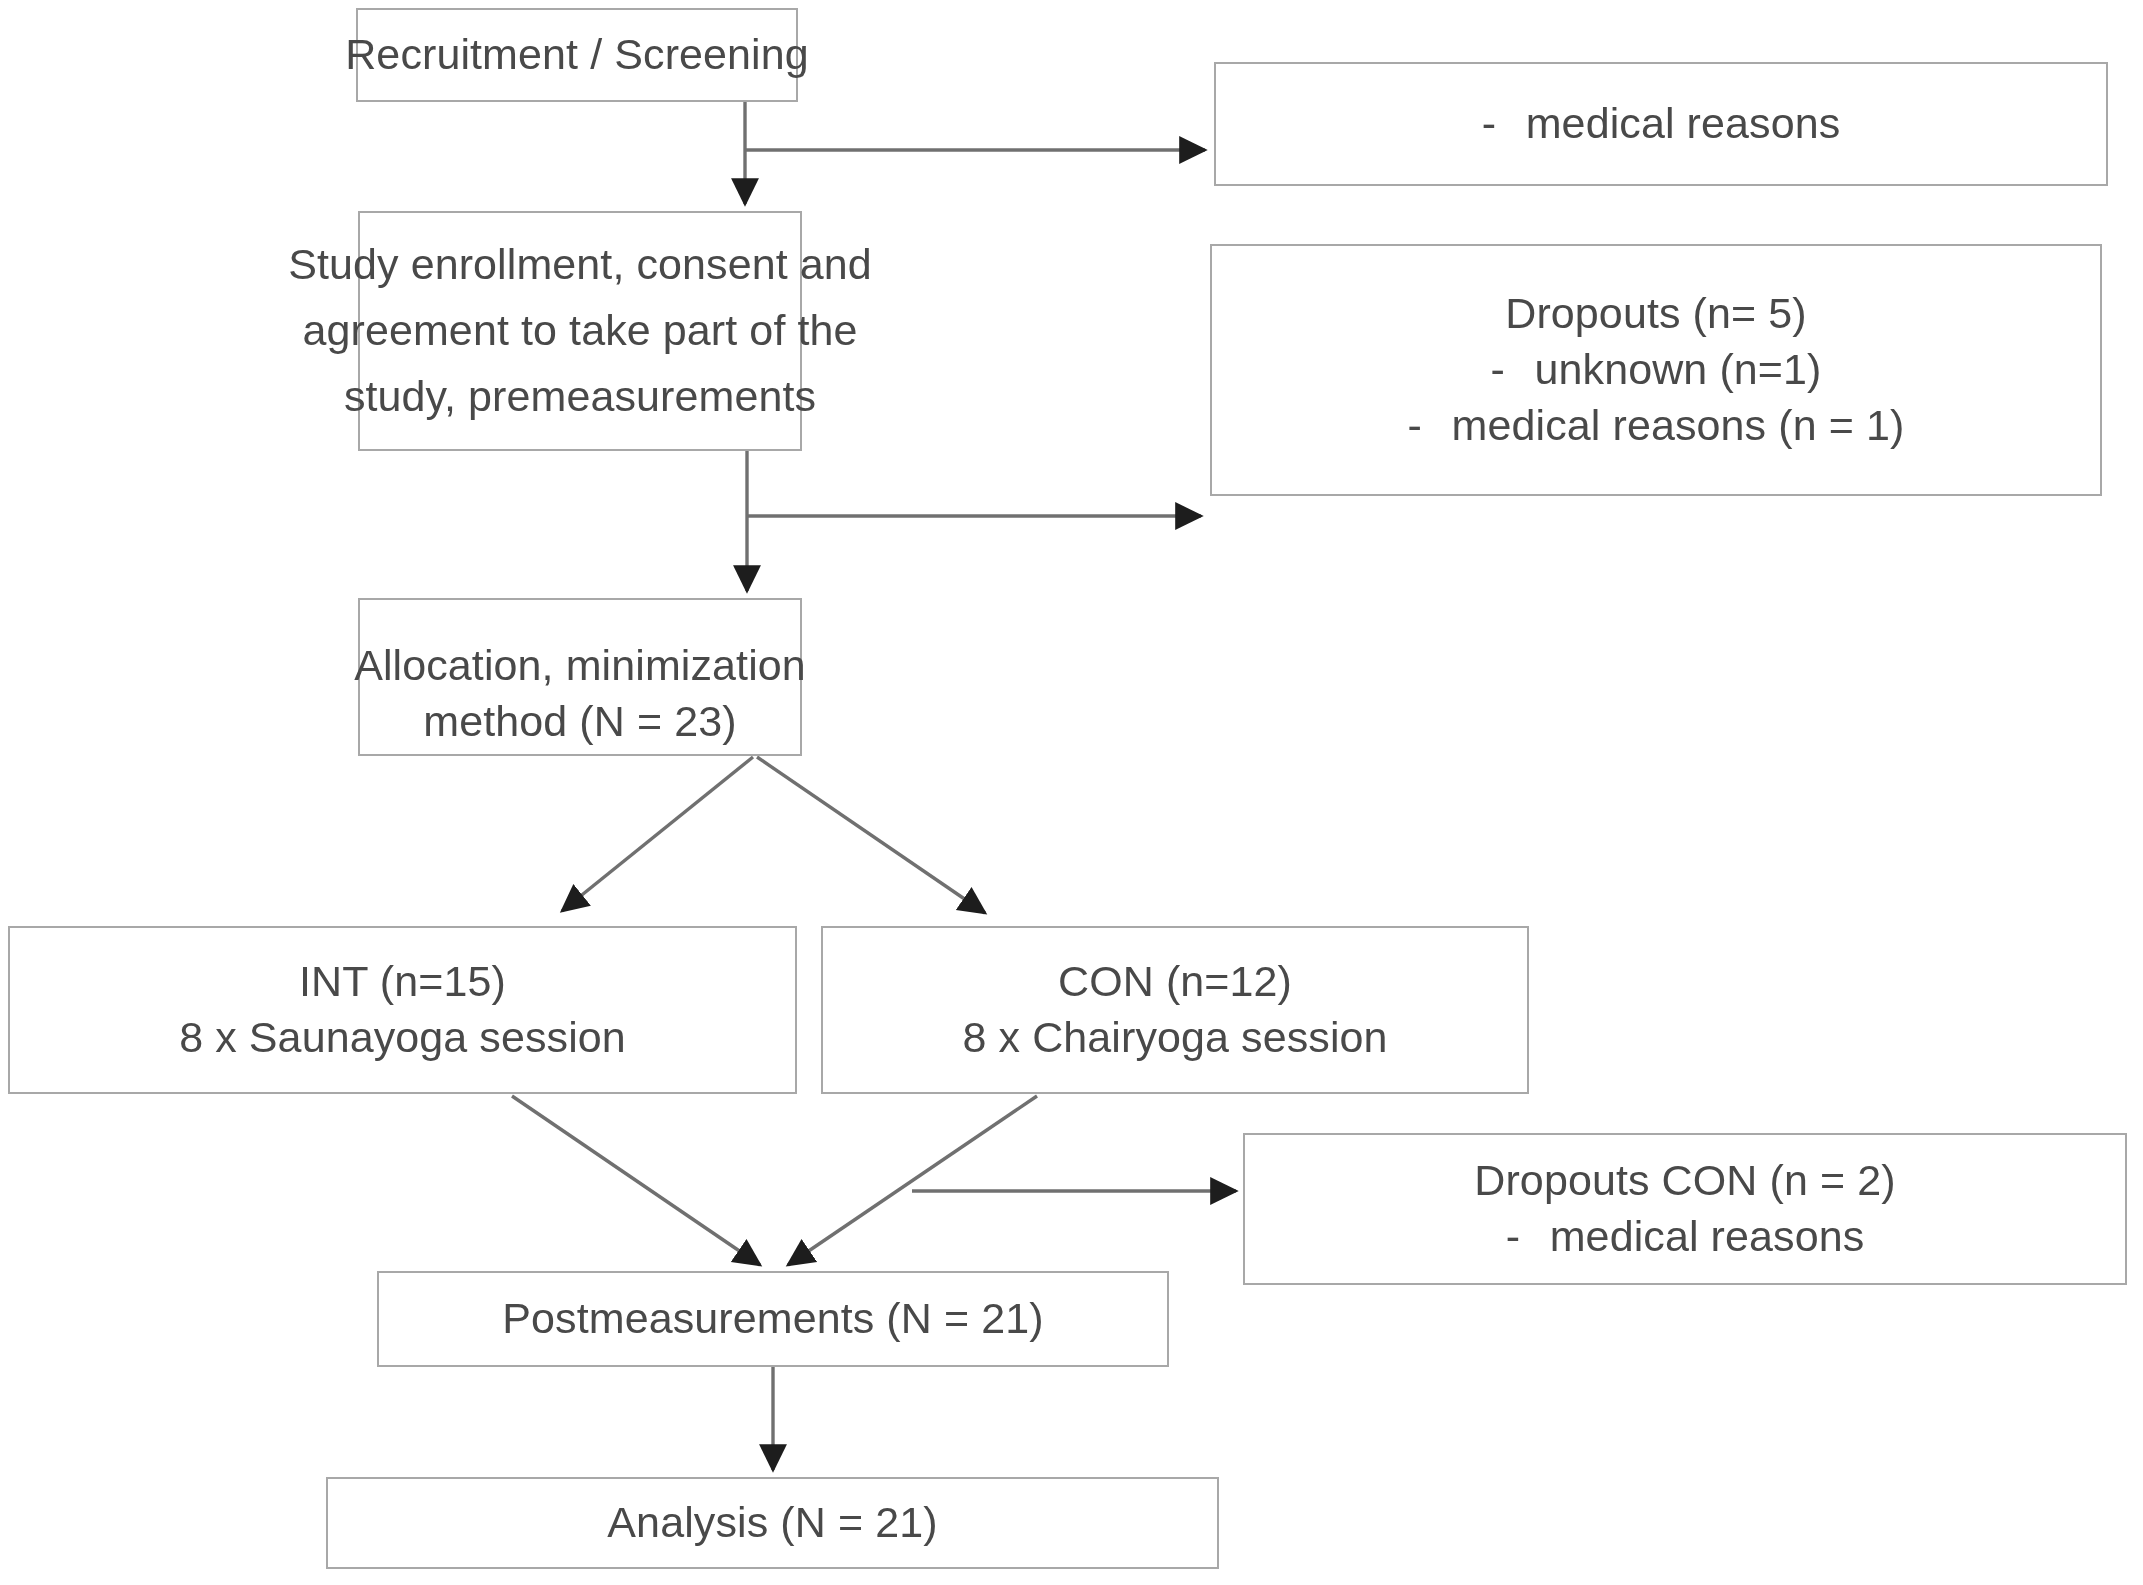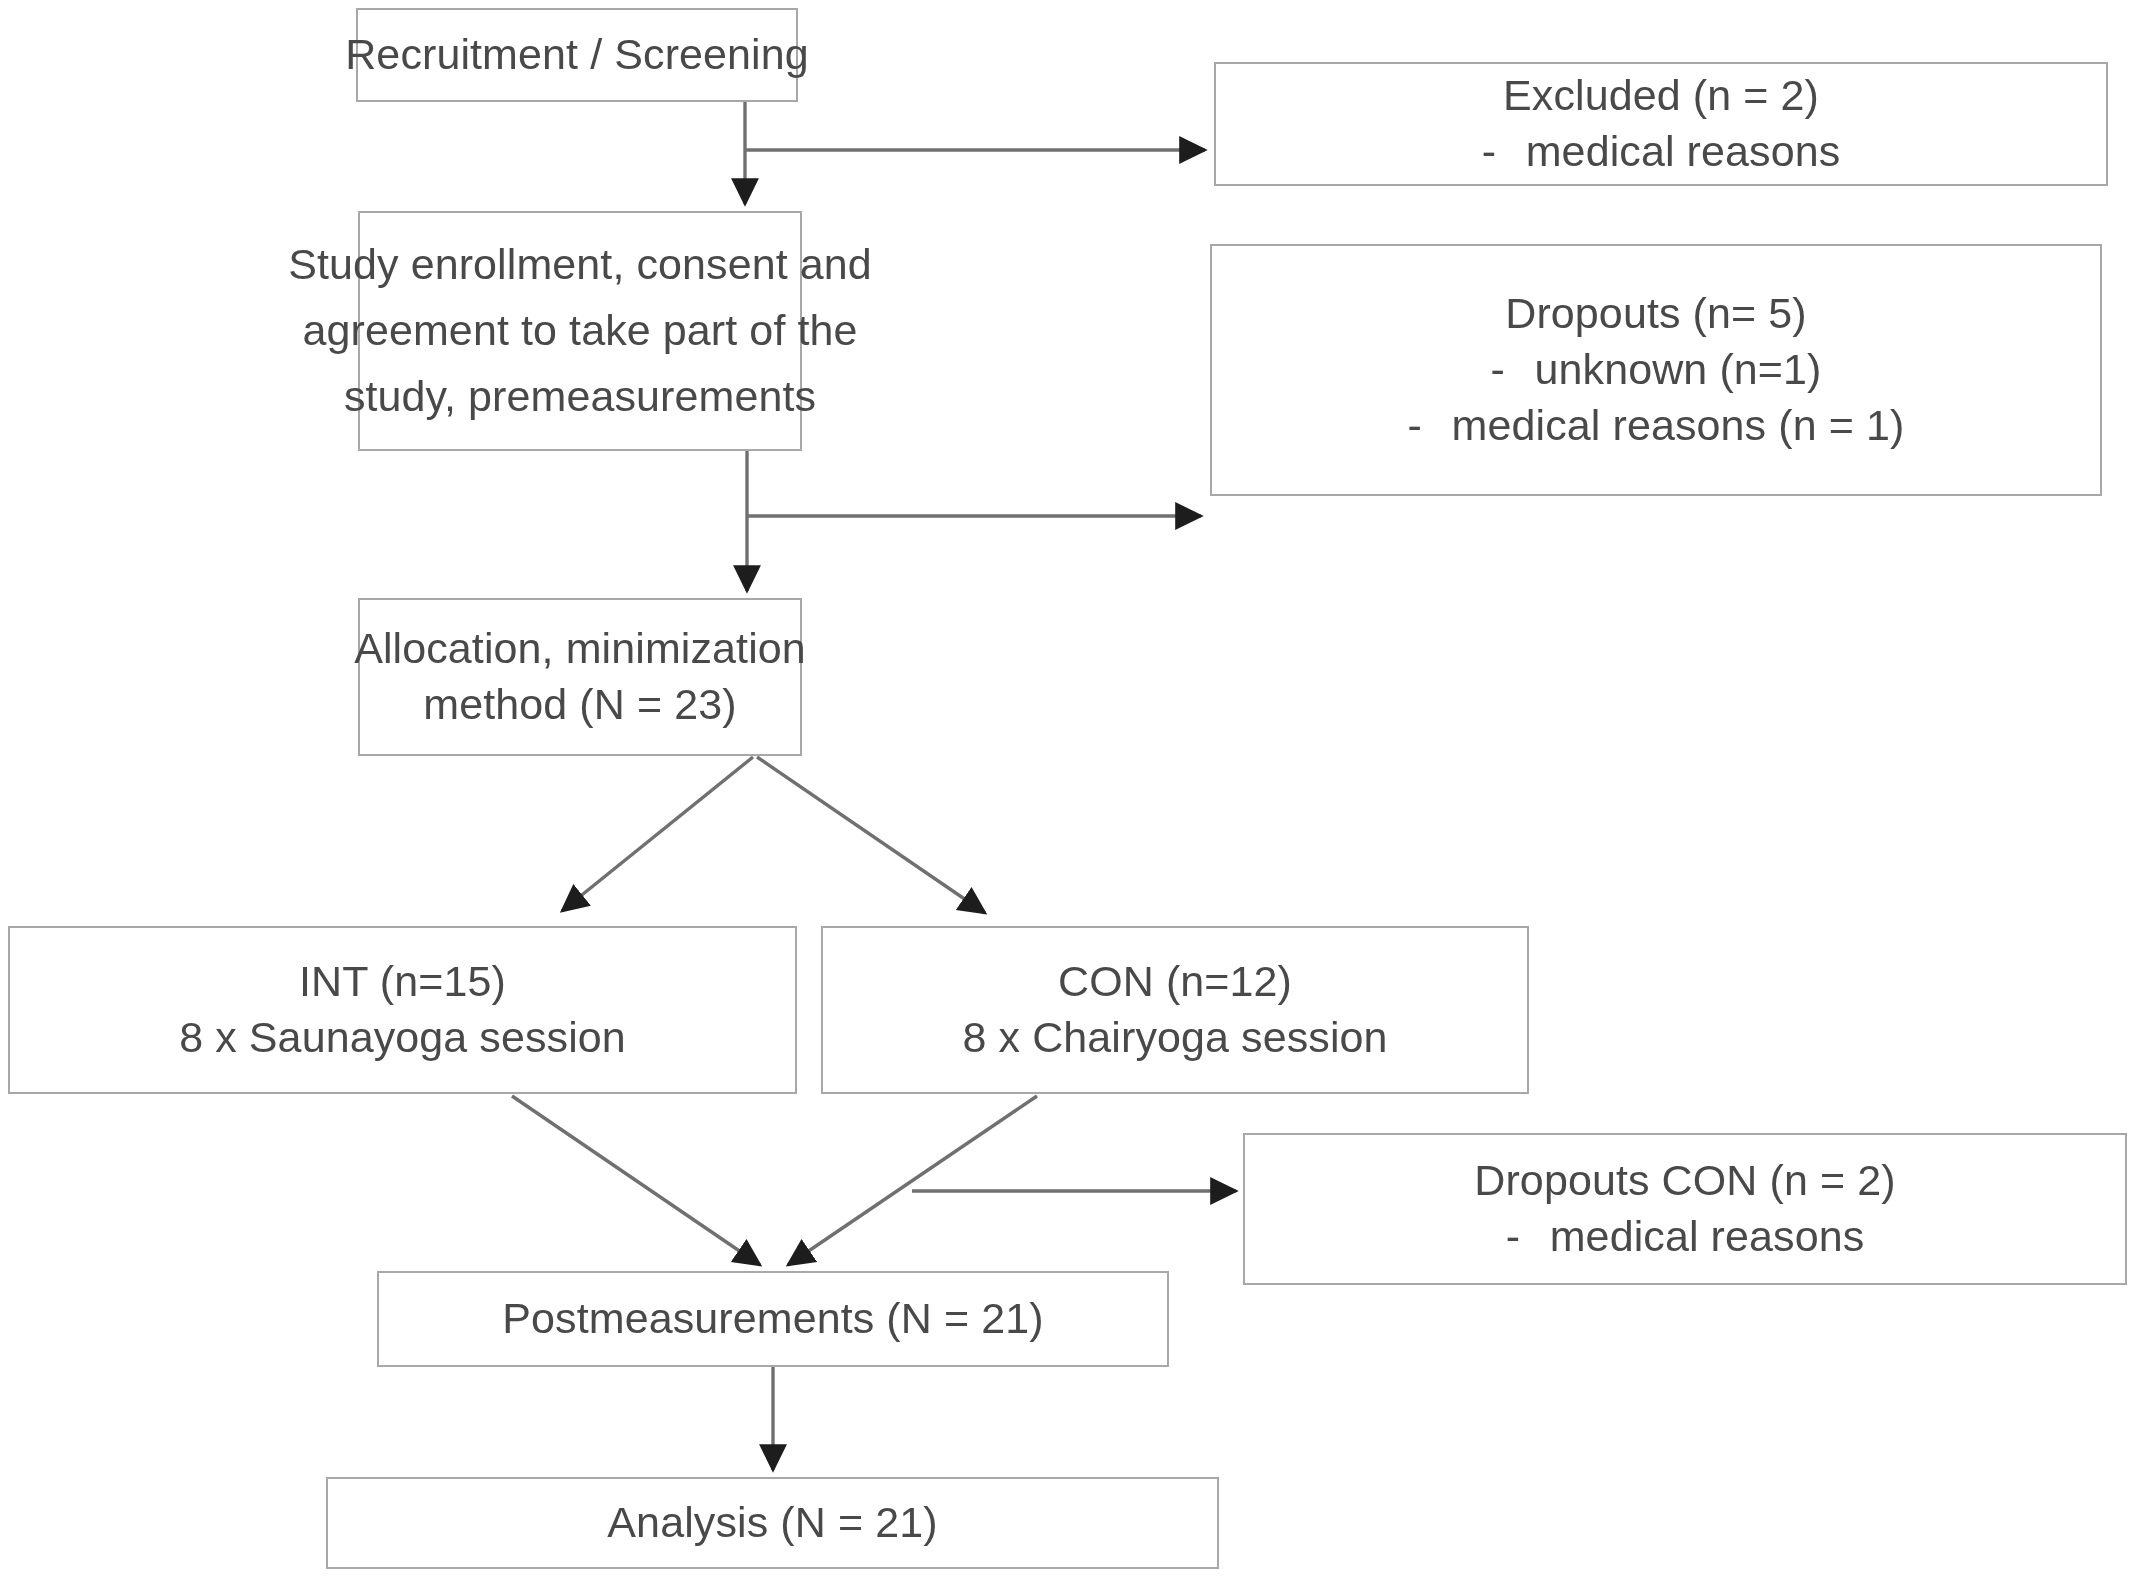--- a/index.html
+++ b/index.html
@@ -53,21 +53,21 @@
   .bullet-line .dash {
     display: inline-block;
     width: 44px;
     text-align: left;
   }
   
   #node-recruitment   { left: 356px;  top: 8px;    width: 442px; height: 94px; }
   #node-excluded      { left: 1214px; top: 62px;   width: 894px; height: 124px; }
   #node-enrollment    { left: 358px;  top: 211px;  width: 444px; height: 240px; gap: 10px; }
   #node-dropouts      { left: 1210px; top: 244px;  width: 892px; height: 252px; }
-  #node-allocation    { left: 358px;  top: 598px;  width: 444px; height: 158px; }
+  #node-allocation    { left: 358px;  top: 598px;  width: 444px; height: 158px; justify-content: flex-end; }
   #node-int           { left: 8px;    top: 926px;  width: 789px; height: 168px; }
   #node-con           { left: 821px;  top: 926px;  width: 708px; height: 168px; text-align: right; }
   #node-dropouts-con  { left: 1243px; top: 1133px; width: 884px; height: 152px; }
   #node-post          { left: 377px;  top: 1271px; width: 792px; height: 96px; }
   #node-analysis      { left: 326px;  top: 1477px; width: 893px; height: 92px; }
 </style>
 </head>
 <body>
 
 <div id="flow-root">
@@ -118,21 +118,20 @@
     <g>
       <path d="M773,1367 L773,1470" stroke="#707070" stroke-width="3.4" fill="none" marker-end="url(#arrowhead)"></path>
     </g>
   </svg>
 
   <div class="node" id="node-recruitment">
     <span class="line">Recruitment / Screening</span>
   </div>
 
   <div class="node" id="node-excluded">
-    <span class="line">Excluded (n = 2)</span>
     <span class="line bullet-line">
       <span class="dash">-</span><span>medical reasons</span>
     </span>
   </div>
 
   <div class="node" id="node-enrollment">
     <span class="line">Study enrollment, consent and</span>
     <span class="line">agreement to take part of the</span>
     <span class="line">study, premeasurements</span>
   </div>

